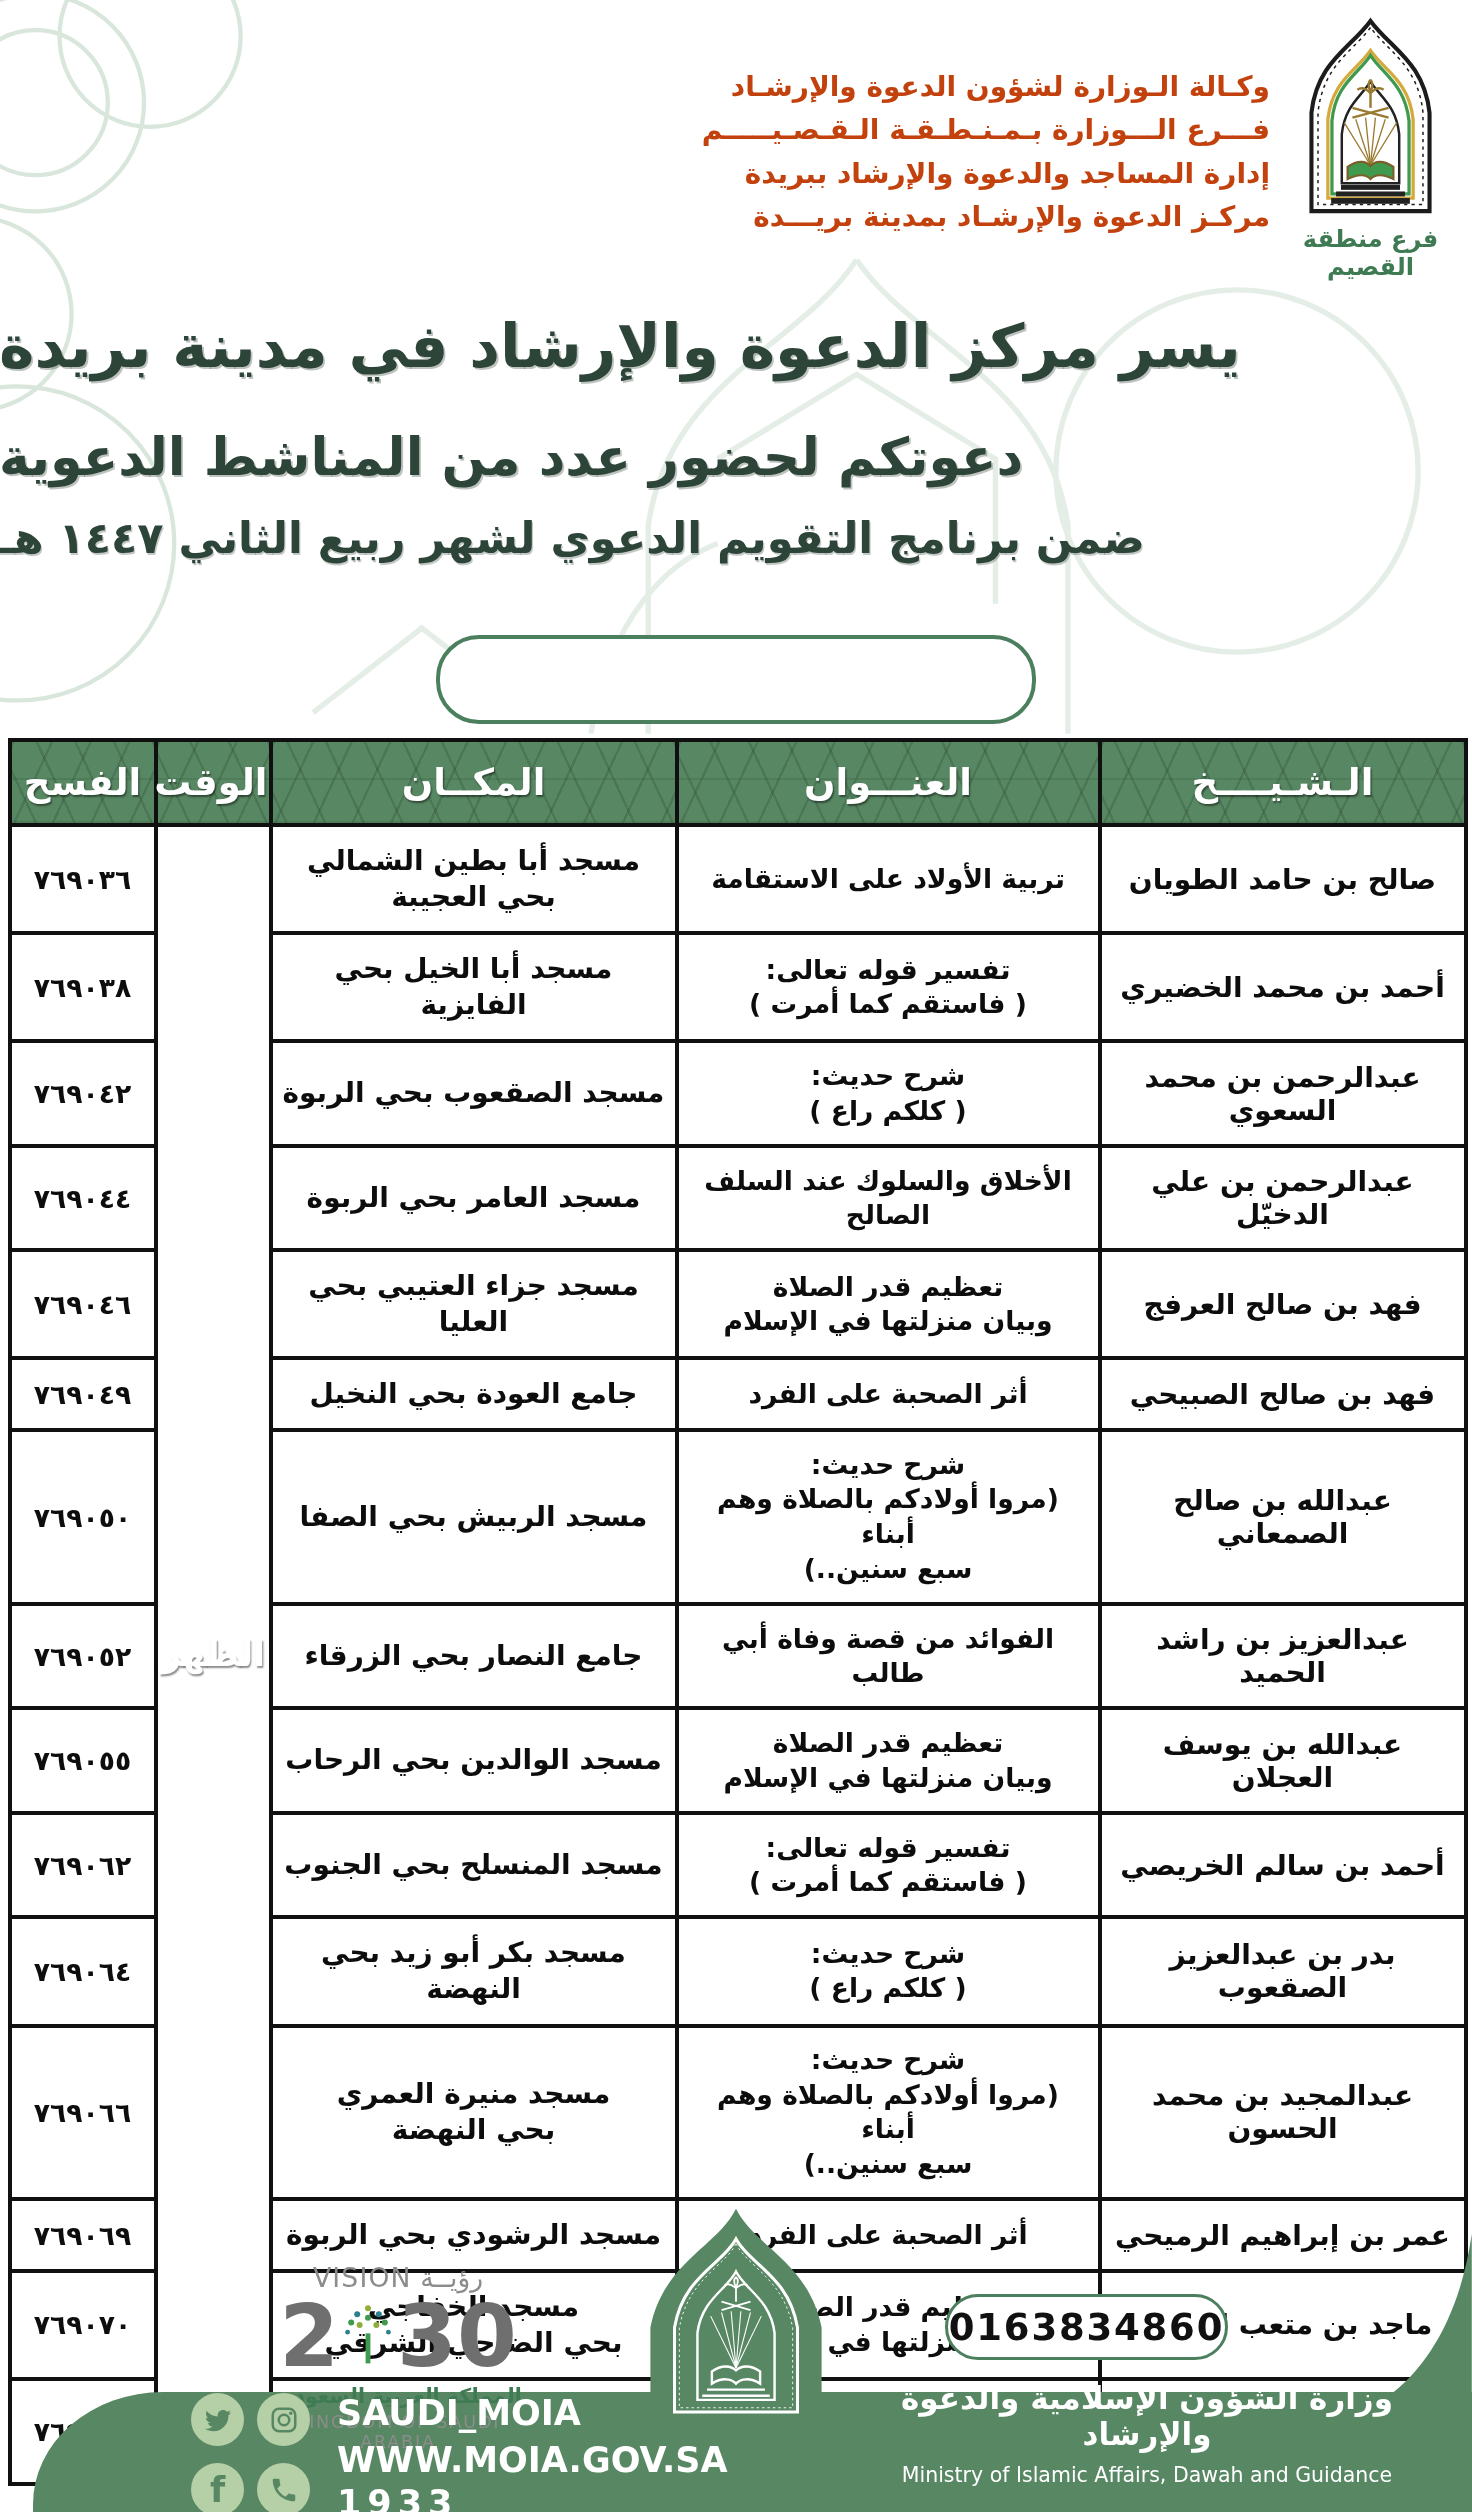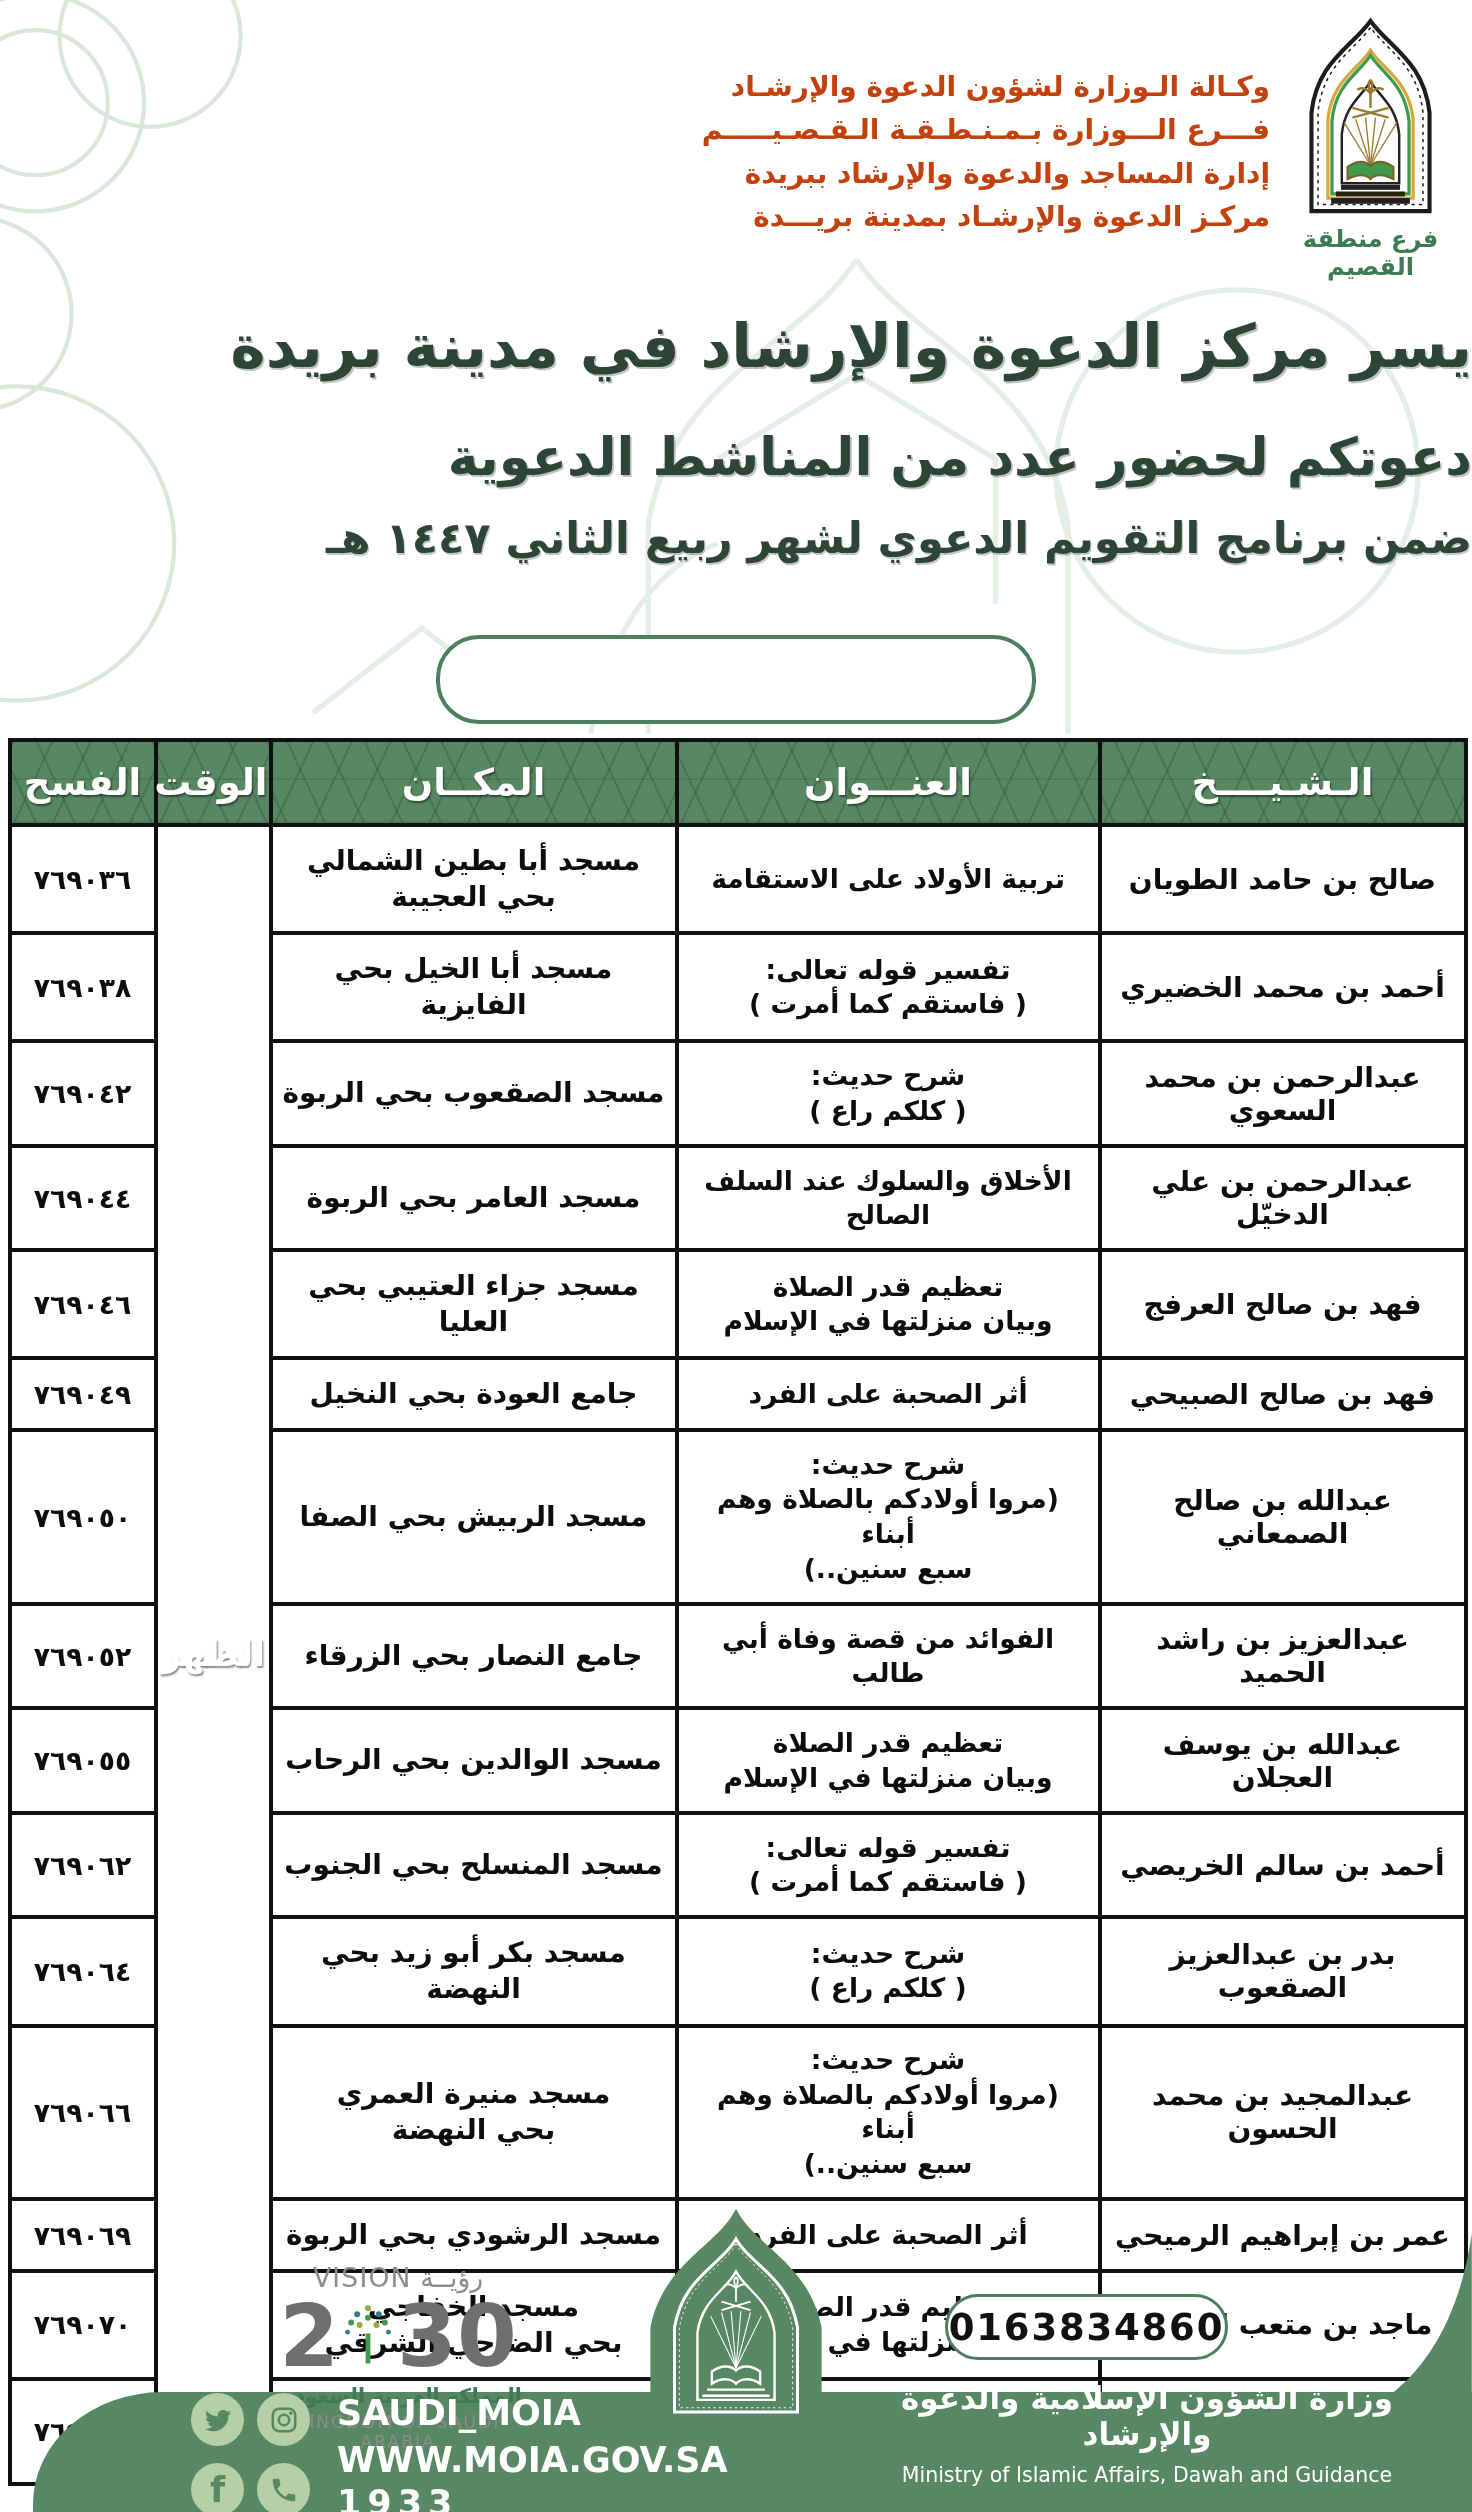--- a/index.html
+++ b/index.html
@@ -7,21 +7,21 @@
         font-family:"DejaVu Sans",sans-serif;}
   
   .bg-orn{position:absolute;inset:0;z-index:0;pointer-events:none;}
   
   .hdr-text{position:absolute;top:65px;right:202px;width:640px;z-index:2;
             text-align:right;color:#c2410c;font-weight:bold;font-size:28px;line-height:1.55;}
   .hdr-text div{white-space:nowrap;}
   .logo-wrap{position:absolute;top:15.7px;right:11px;width:181px;z-index:2;text-align:center;}
   .logo-caption{margin-top:2.4px;color:#3e7a52;font-weight:bold;font-size:24px;}
   
-  .intro{position:absolute;top:275px;left:0;right:0;z-index:2;text-align:right;color:#2d4438;}
+  .intro{position:absolute;top:275px;left:0;right:0;z-index:2;text-align:left;color:#2d4438;}
   .intro .l1{font-size:60px;font-weight:bold;margin-top:36px;text-shadow:1.8px 2.4px 0 rgba(20,40,30,.28);}
   .intro .l2{font-size:52px;font-weight:bold;margin-top:46px;text-shadow:1.8px 2.4px 0 rgba(20,40,30,.28);}
   .intro .l3{font-size:43px;font-weight:bold;margin-top:26px;text-shadow:1.2px 1.8px 0 rgba(20,40,30,.25);}
   
   .date-banner{position:absolute;top:635px;left:50%;transform:translateX(-50%);z-index:2;
                width:592px;height:81px;background:#fff;border:4.2px solid #4b7f5e;border-radius:43px;
                display:flex;align-items:stretch;}
   .day-pill{flex:0 0 260px;margin:-4.2px;background:#568561;border-radius:43px;
             display:flex;align-items:center;justify-content:center;
             color:#fff;font-weight:bold;font-size:40px;}

